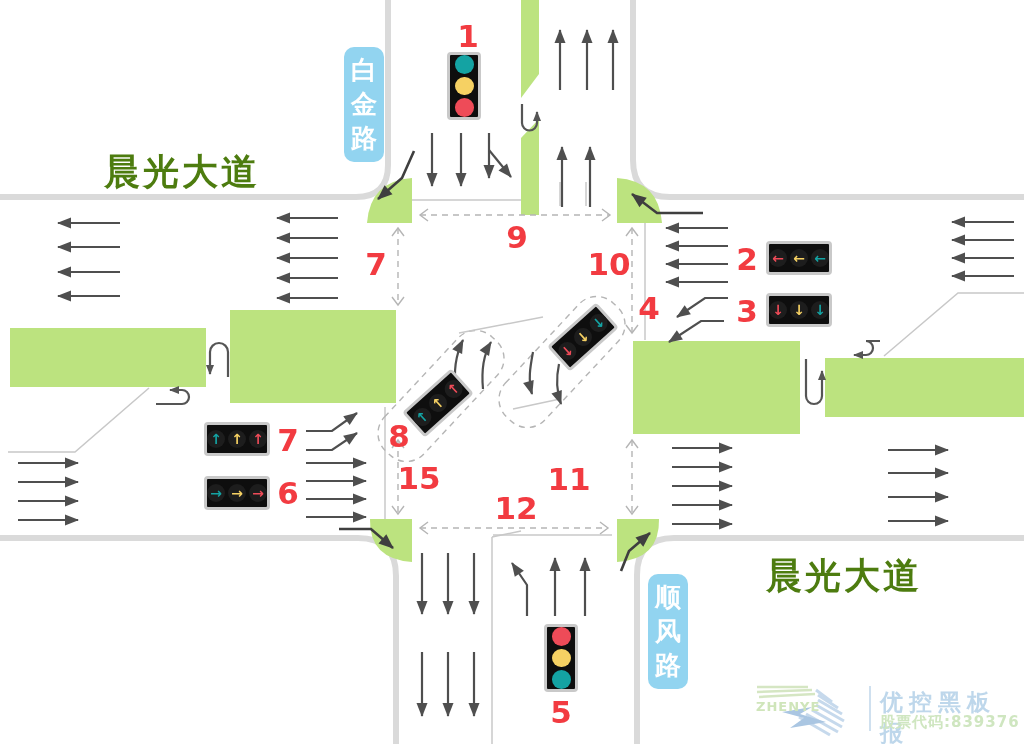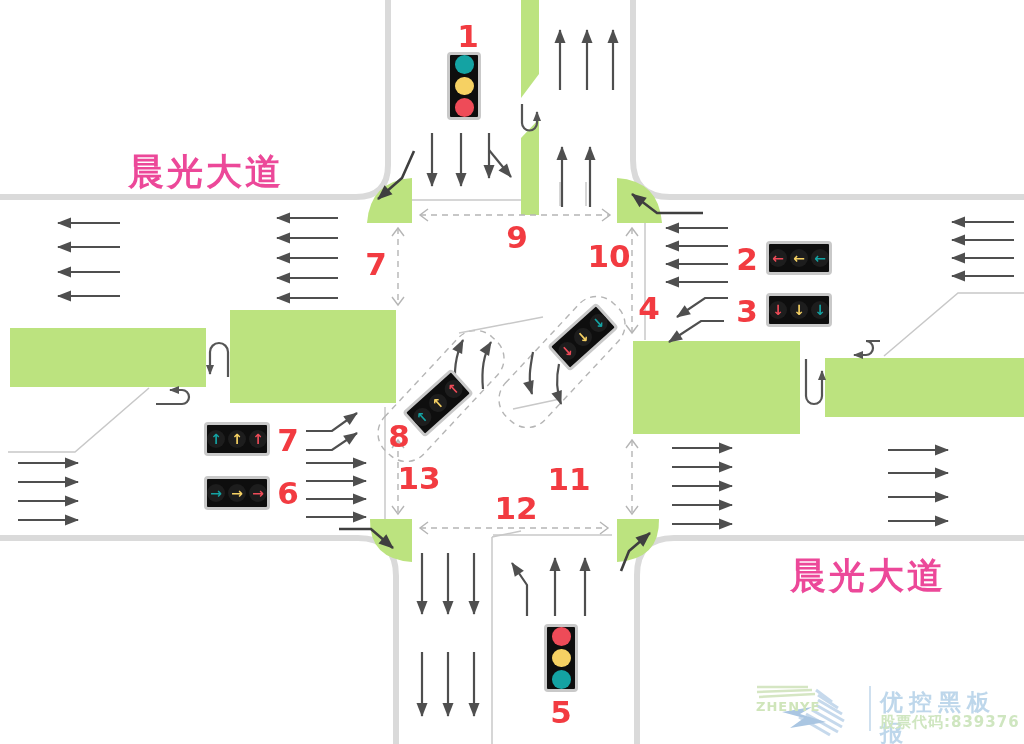--- a/index.html
+++ b/index.html
@@ -17,21 +17,21 @@
   .cell i{font-style:normal;font-weight:bold;font-size:14px;line-height:1;
           font-family:"DejaVu Sans",sans-serif;}
   
   .num{position:absolute;transform:translate(-50%,-50%);color:#f23b41;
        font:bold 31px "DejaVu Sans",sans-serif;}
   
   .vlabel{position:absolute;width:40px;background:#92d4f0;color:#ffffff;border-radius:10px;
           font:bold 26px "DejaVu Sans",sans-serif;text-align:center;padding:7px 0;
           word-break:break-all;line-height:1.3;}
   
-  .rname{position:absolute;color:#ec4899;font:bold 36px "DejaVu Sans",sans-serif;letter-spacing:3px;margin-left:24px;}
+  .rname{position:absolute;color:#4d7c0f;font:bold 36px "DejaVu Sans",sans-serif;letter-spacing:3px;}
   
   .wm-divider{position:absolute;width:2px;background:#cfe0ef;}
   .wm-title{position:absolute;color:#bed7eb;font:bold 23px "DejaVu Sans",sans-serif;letter-spacing:6px;}
   .wm-stock{position:absolute;color:#cfe6c0;font:bold 15px "DejaVu Sans",sans-serif;letter-spacing:1px;}
 </style>
 </head>
 <body>
 
 <div id="stage">
 
@@ -311,26 +311,28 @@
 
   <div class="num" style="left:468px;top:36px;">1</div>
   <div class="num" style="left:747px;top:259px;">2</div>
   <div class="num" style="left:747px;top:311px;">3</div>
   <div class="num" style="left:649px;top:308px;">4</div>
   <div class="num" style="left:561px;top:712px;">5</div>
   <div class="num" style="left:288px;top:493px;">6</div>
   <div class="num" style="left:288px;top:440px;">7</div>
   <div class="num" style="left:399px;top:436px;">8</div>
   <div class="num" style="left:517px;top:237px;">9</div>
-  <div class="num" style="left:609px;top:256px;">10</div>
+  <div class="num" style="left:609px;top:264px;">10</div>
   <div class="num" style="left:569px;top:479px;">11</div>
   <div class="num" style="left:516px;top:508px;">12</div>
-  <div class="num" style="left:419px;top:478px;">13</div>
+  <div class="num" style="left:419px;top:478px;">15</div>
   <div class="num" style="left:376px;top:264px;">7</div>
 
+  <div class="vlabel" style="left:344px;top:47px;">白金路</div>
+  <div class="vlabel" style="left:648px;top:574px;">顺风路</div>
   <div class="rname" style="left:104px;top:148px;">晨光大道</div>
   <div class="rname" style="left:766px;top:552px;">晨光大道</div>
 
   <div class="wm-divider" style="left:869px;top:686px;height:45px;"></div>
   <div class="wm-title" style="left:880px;top:687px;">优控黑板报</div>
   <div class="wm-stock" style="left:880px;top:713px;">股票代码:839376</div>
 
 </div>
 
 </body></html>

